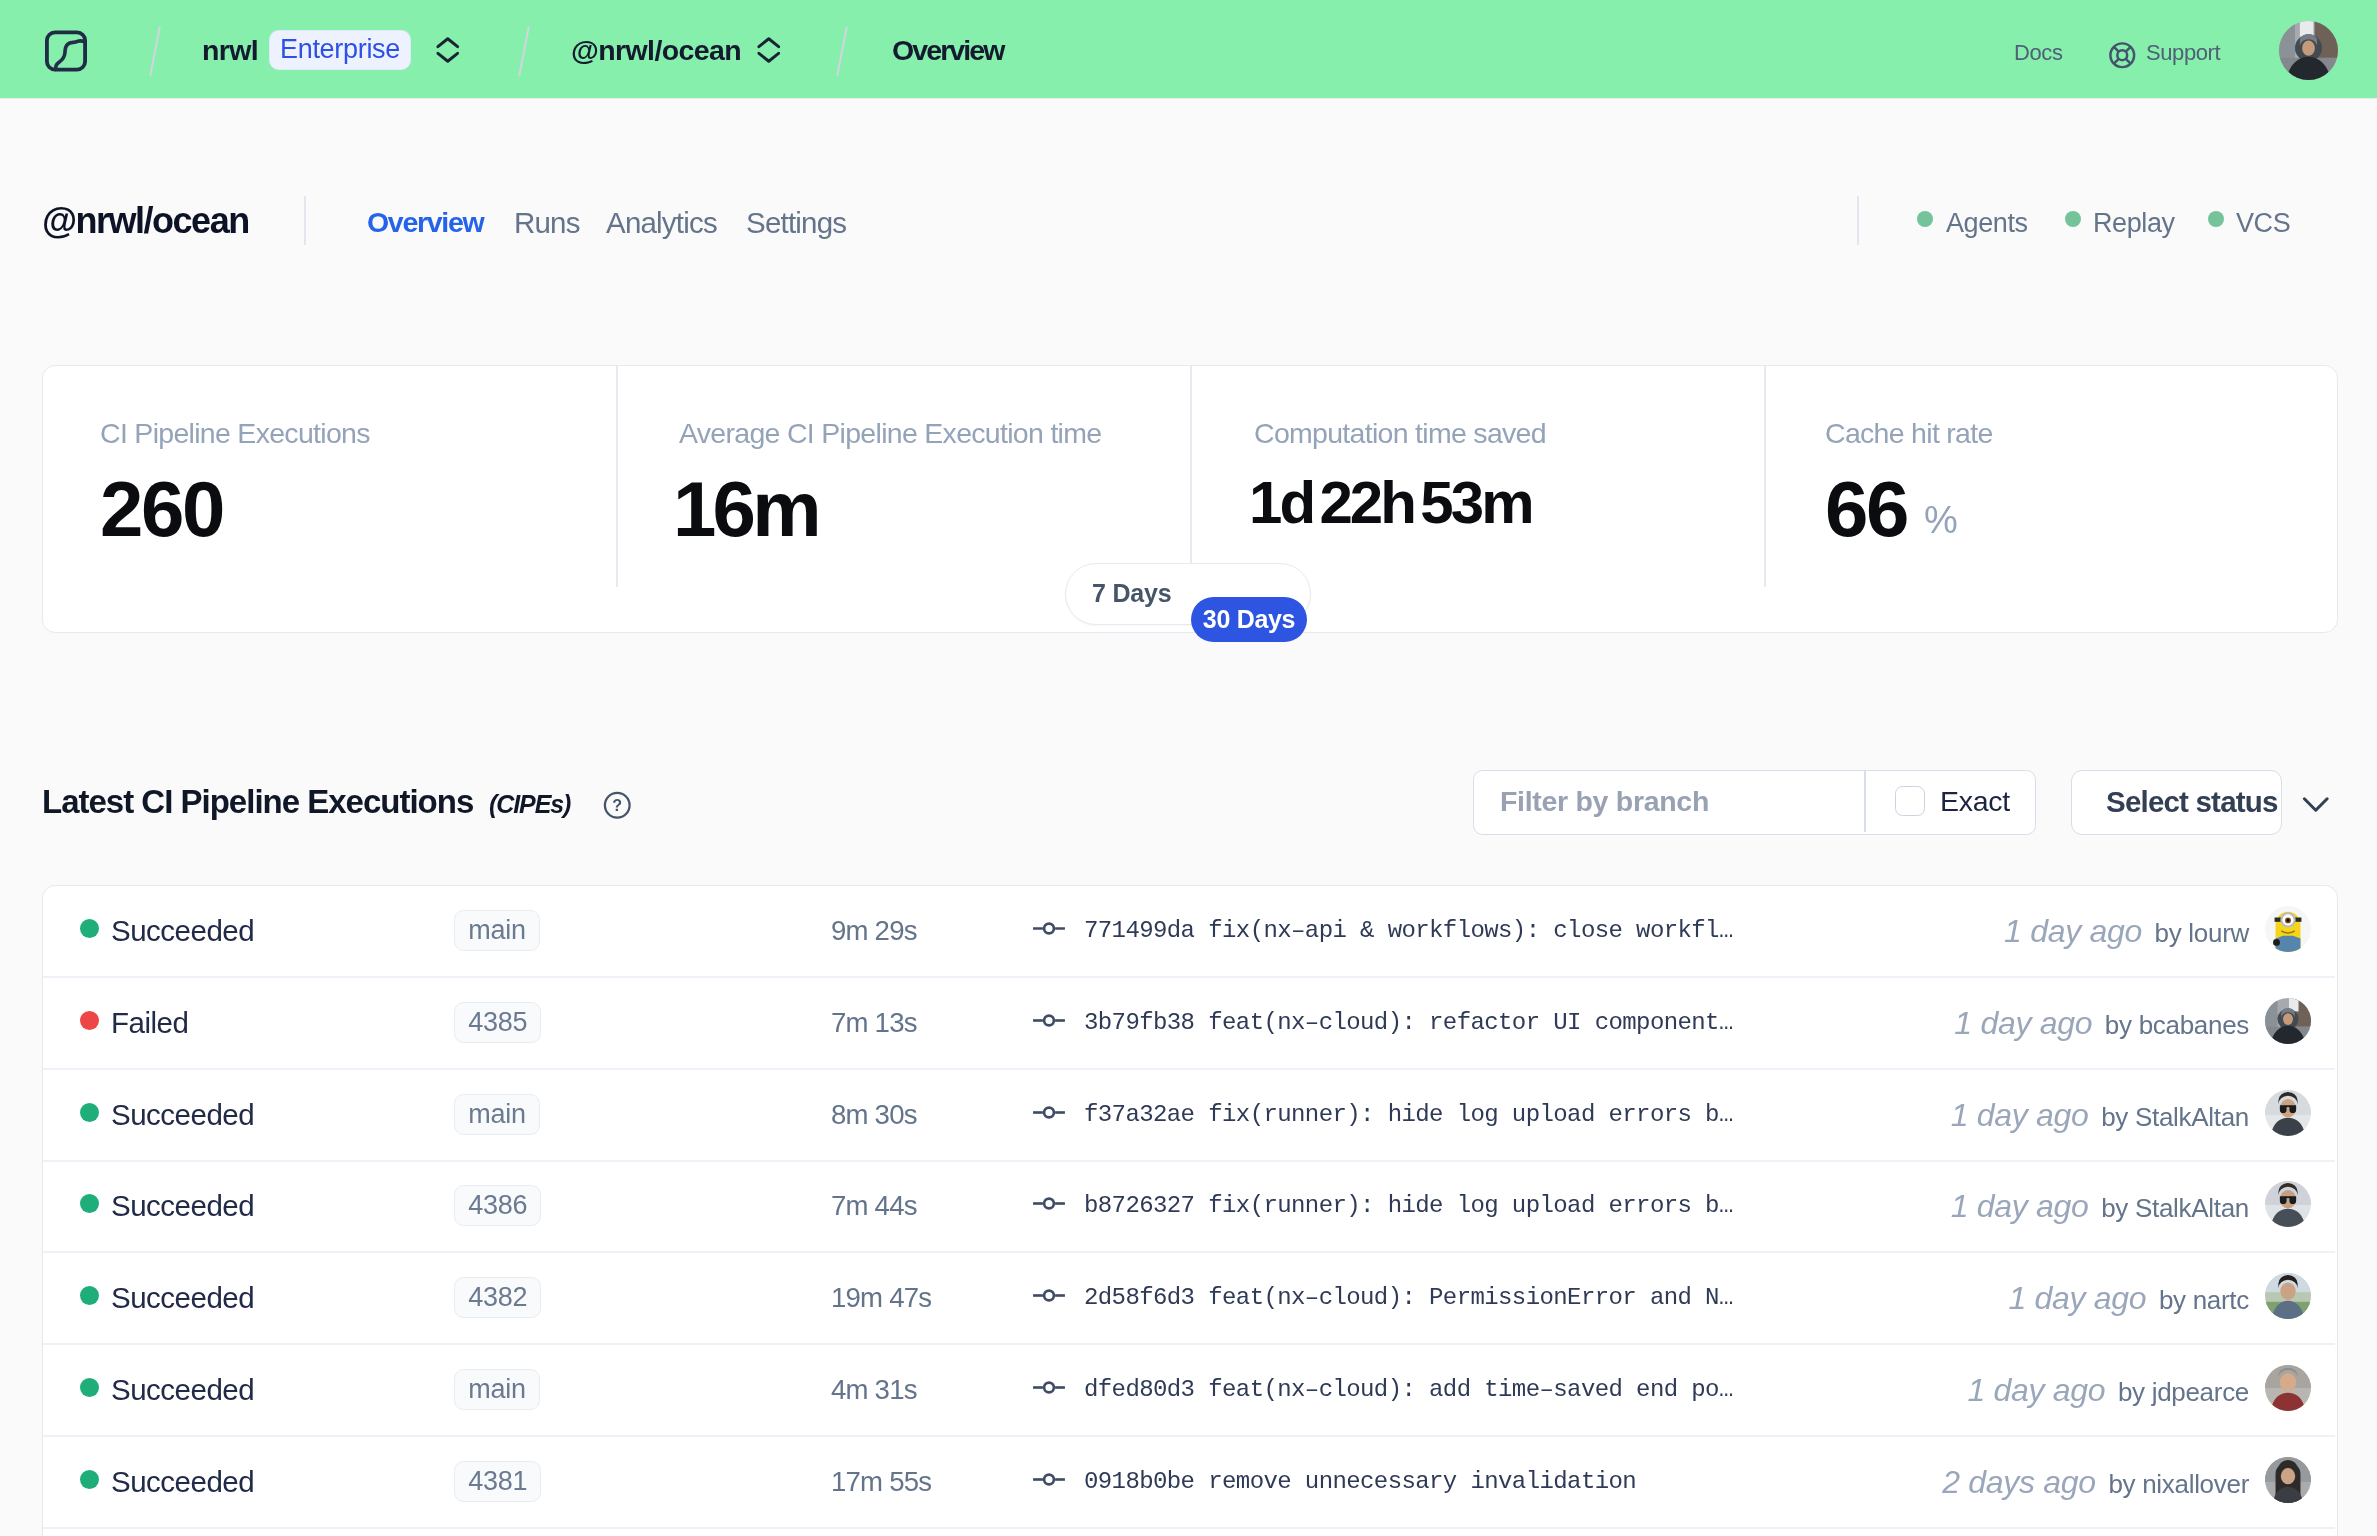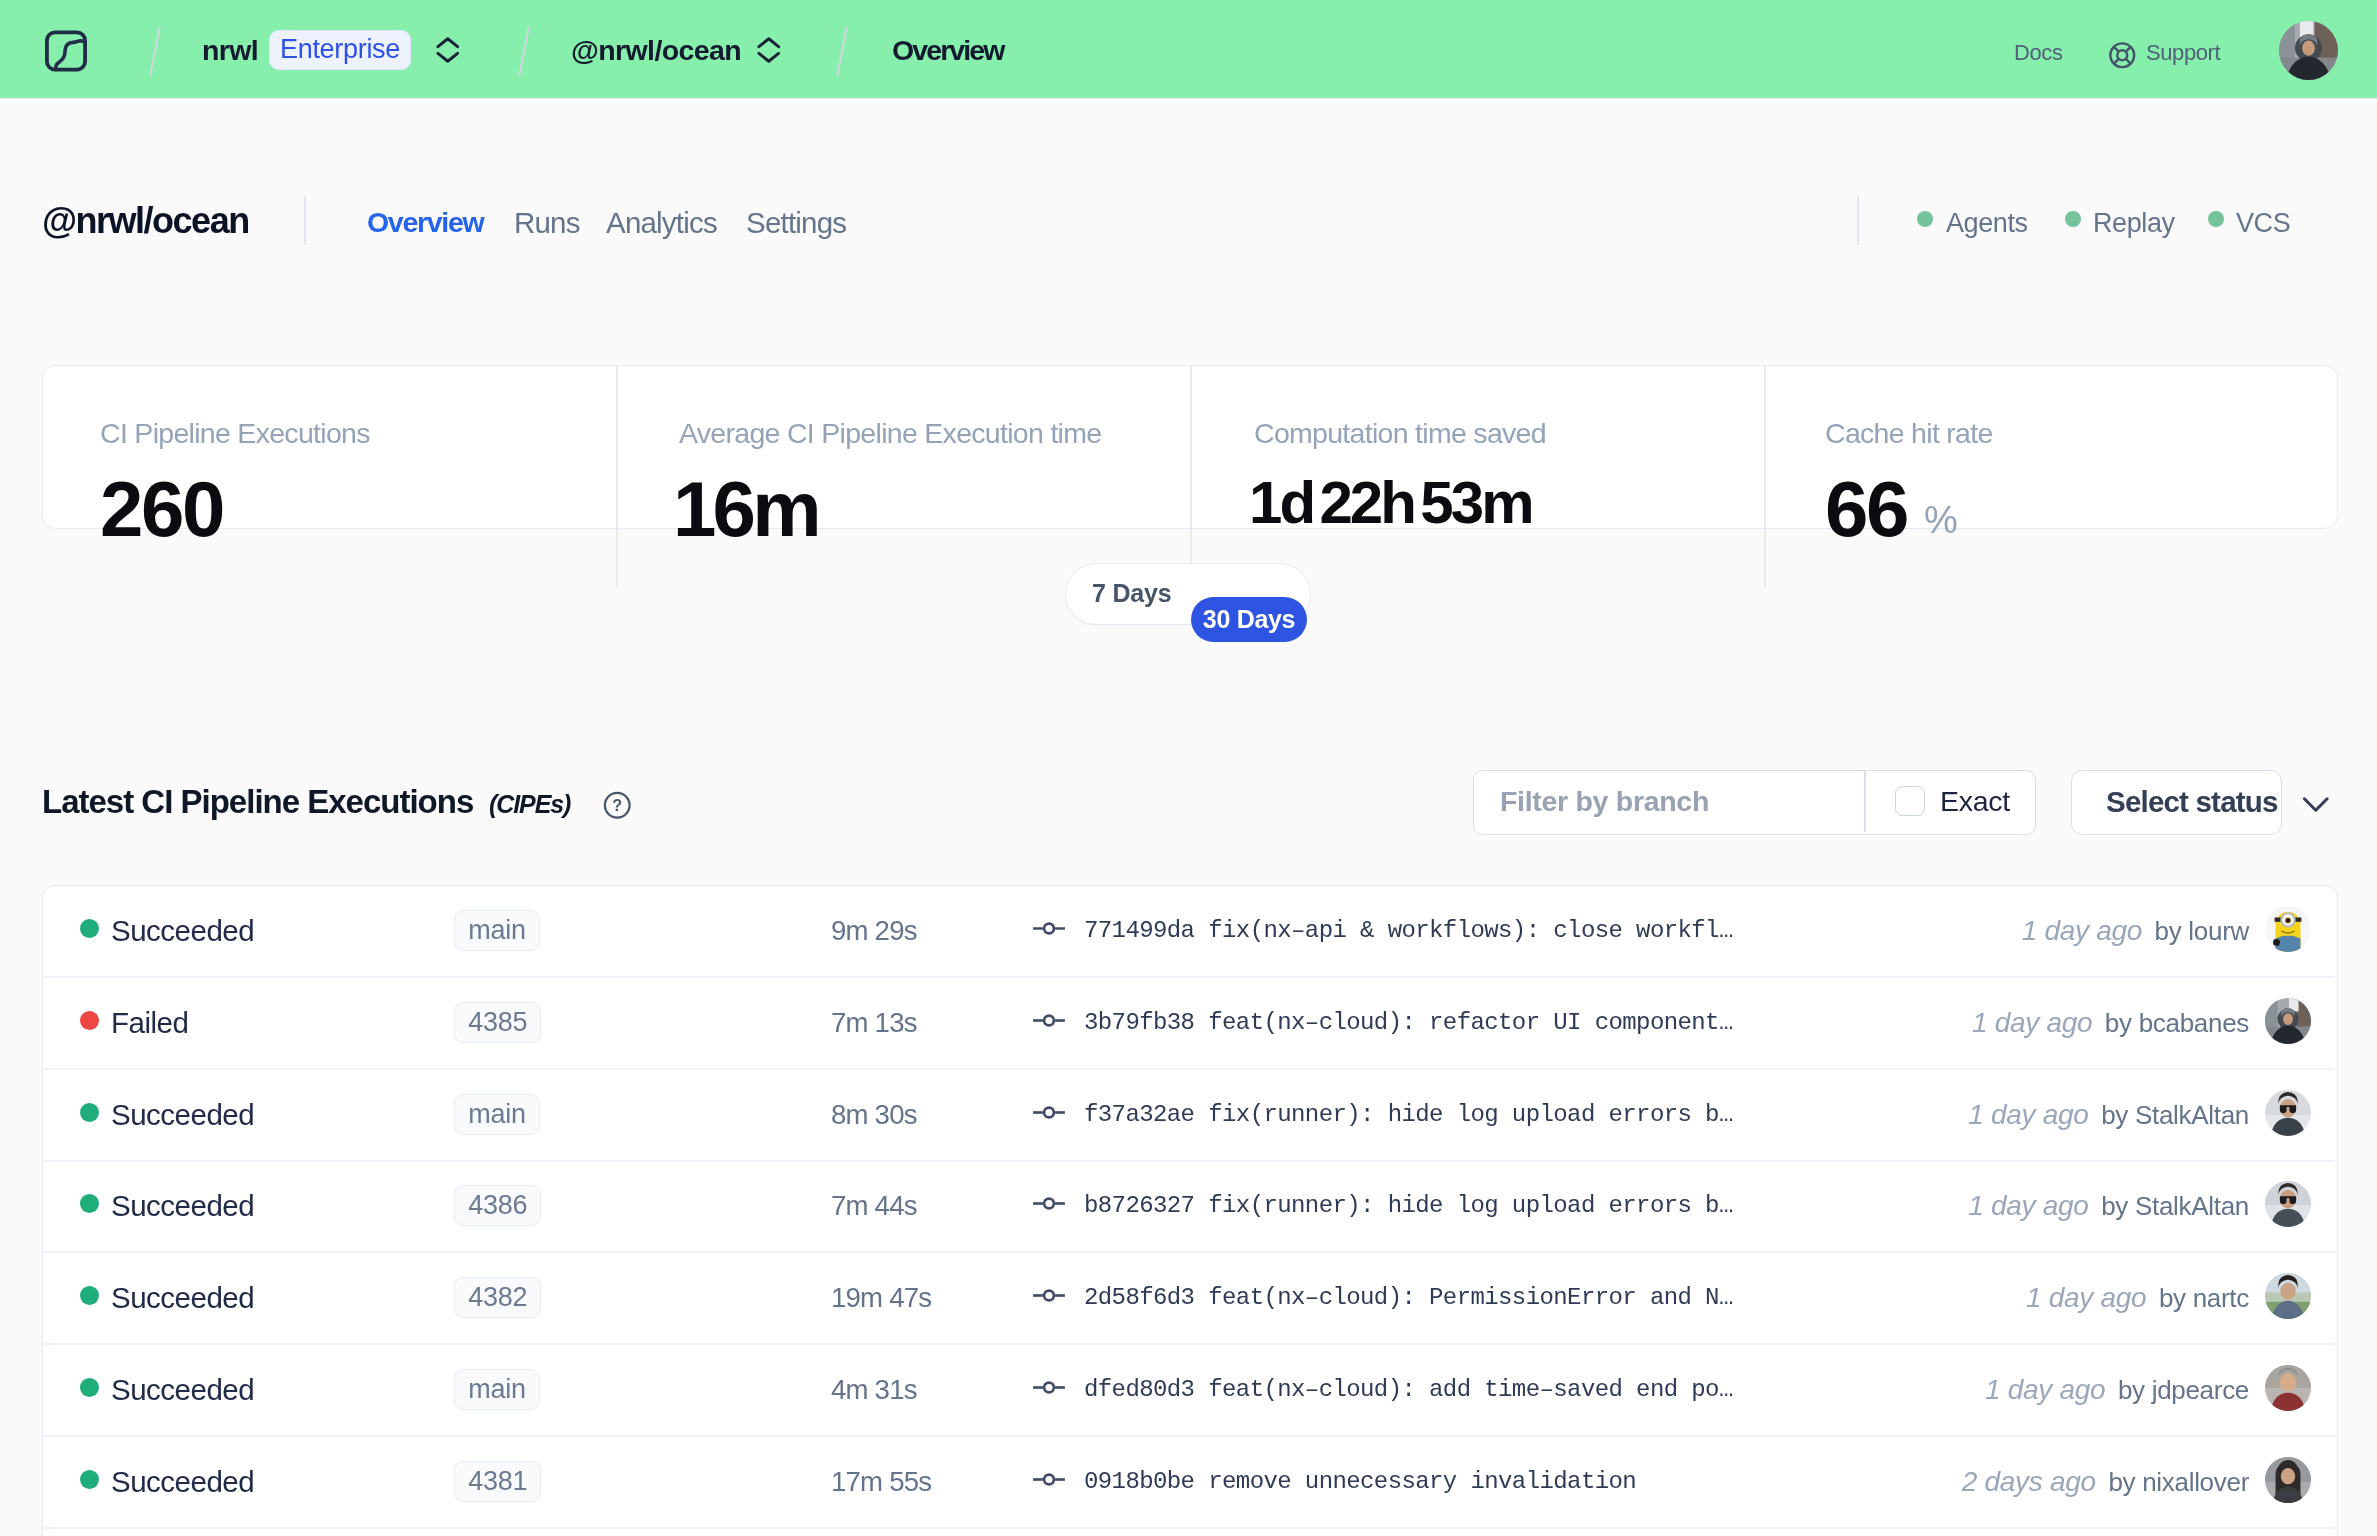--- a/index.html
+++ b/index.html
@@ -16,21 +16,21 @@
 
 
 .proj-title { position:absolute; left:42px; top:200px; font-size:36px; font-weight:700; color:#0d1326; letter-spacing:-1.5px; }
 .vdiv { position:absolute; width:1.9px; background:#e3e6ee; }
 .tab { position:absolute; top:206px; font-size:29.5px; letter-spacing:-0.8px; }
 .tabsel { font-size:28.5px !important; letter-spacing:-1.3px !important; }
 .statlabel { font-size:27px; color:#64748b; letter-spacing:-0.4px; }
 .gdot { position:absolute; width:16px; height:16px; border-radius:50%; background:#74c39b; }
 
 
-.statcard { position:absolute; left:42px; top:365px; width:2296px; height:164px; background:#fff; border:1.9px solid #e6e9f0; border-radius:13.3px; }
+.statcard { position:absolute; left:42px; top:365px; width:2296px; height:268px; background:#fff; border:1.9px solid #e6e9f0; border-radius:13.3px; }
 .statdiv { position:absolute; top:0; width:1.9px; height:221px; background:#e8eaf1; }
 .slabel { position:absolute; top:51px; font-size:28.5px; font-weight:500; color:#94a3b8; letter-spacing:-0.7px; }
 .snum { position:absolute; top:98px; font-size:78px; font-weight:700; color:#0b0c10; letter-spacing:-2.4px; }
 
 
 .toggle { position:absolute; left:1065px; top:563px; width:246px; height:62px; background:#fff; border:1.9px solid #e8eaf1; border-radius:31px; box-shadow:0 1px 1.9px rgba(15,23,42,.04); }
 .t7 { position:absolute; left:26px; top:0; height:58px; line-height:58px; font-size:25px; font-weight:600; color:#475569; letter-spacing:-0.2px; }
 .t30 { position:absolute; left:125px; top:6.7px; width:116px; height:45px; background:#2d55e2; border-radius:23px; color:#fff; font-size:25px; font-weight:600; display:flex; align-items:center; justify-content:center; letter-spacing:-0.3px;margin-top:26px; }
 
 
@@ -49,21 +49,21 @@
 .row { position:absolute; left:0; width:2292px; height:92px; }
 .row .sep { position:absolute; left:0; bottom:0; width:2292px; height:1.9px; background:#eef1f7; }
 .dot { position:absolute; left:37px; top:33px; width:19px; height:19px; border-radius:50%; }
 .ok { background:#1fad79; }
 .fail { background:#ee4545; }
 .status { position:absolute; left:68px; top:0; height:91px; line-height:90px; font-size:29.5px; font-weight:500; color:#212b47; letter-spacing:-0.5px; }
 .branch { position:absolute; top:24px; height:41px; background:#f8fafc; border:1.9px solid #e7ecf3; border-radius:9.5px; font-size:27px; color:#6b7a90; display:flex; align-items:center; padding:0 13.3px; letter-spacing:-0.3px; }
 .dur { position:absolute; left:788px; top:0; height:91px; line-height:90px; font-size:27.6px; color:#64748b; letter-spacing:-0.8px; }
 .commit { position:absolute; left:1041px; top:0; height:91px; line-height:90px; font-family:"Liberation Mono", monospace; font-size:24px; color:#2f3a56; letter-spacing:-0.6px; }
 .when { position:absolute; right:86px; top:0; height:91px; line-height:90px; font-size:26px; text-align:right; color:#64748b; letter-spacing:-0.3px; }
-.when i { color:#9aa6ba; font-size:28px; margin-right:5.7px; }
+.when i { color:#9aa6ba; font-size:32px; margin-right:5.7px; }
 .av { position:absolute; left:2222px; top:20px; width:46px; height:46px; border-radius:50%; overflow:hidden; }
 .cmicon { position:absolute; left:990px; top:35px; }
 </style>
 </head>
 <body>
 
 <div class="nav">
   <svg class="abs" style="left:45px;top:30px" width="42" height="42" viewBox="0 0 44 44">
     <rect x="2" y="2.5" width="40" height="39" rx="8.5" fill="none" stroke="#202b45" stroke-width="4"></rect>
     <path d="M12.5 42.5 C10 39 11.5 36 15 33.5 C19 30.8 20.3 28.5 20.8 24.5 C21.3 20.5 20.6 17.8 23.6 15 C26.6 12.2 30.5 13.6 34 12 C36.3 10.9 38.8 11.2 42 12.3" fill="none" stroke="#232e4a" stroke-width="3.8"></path>

